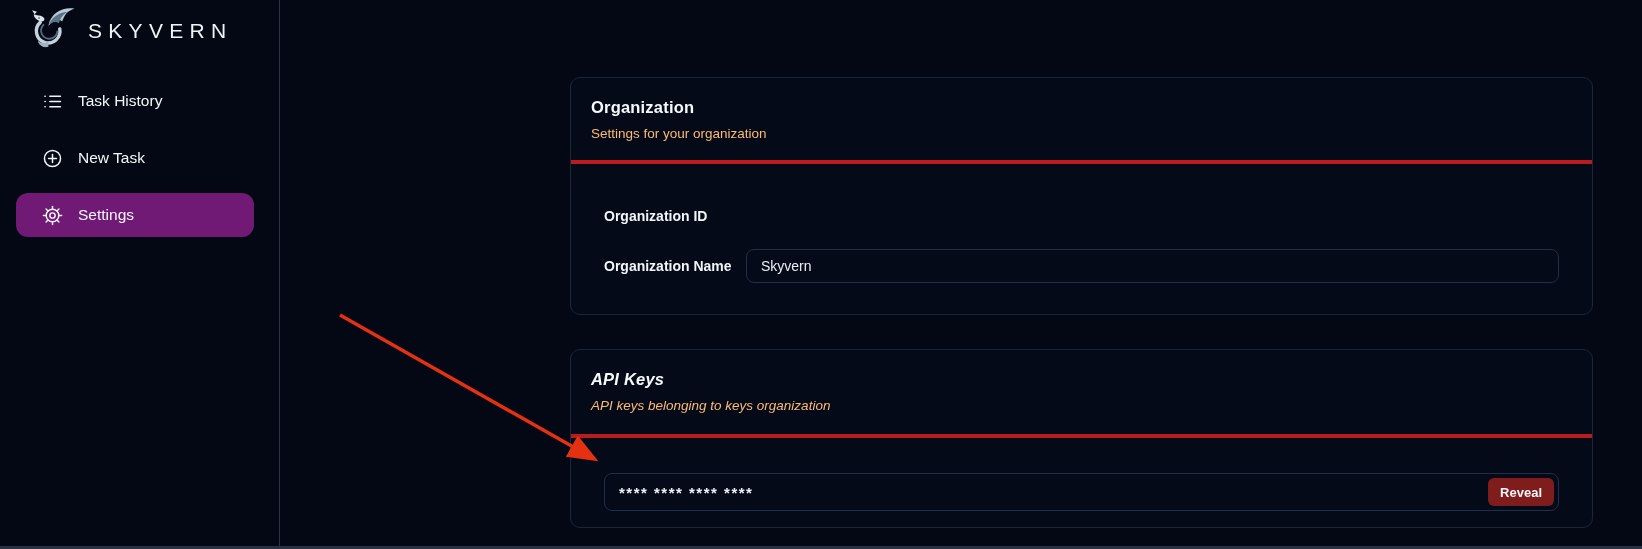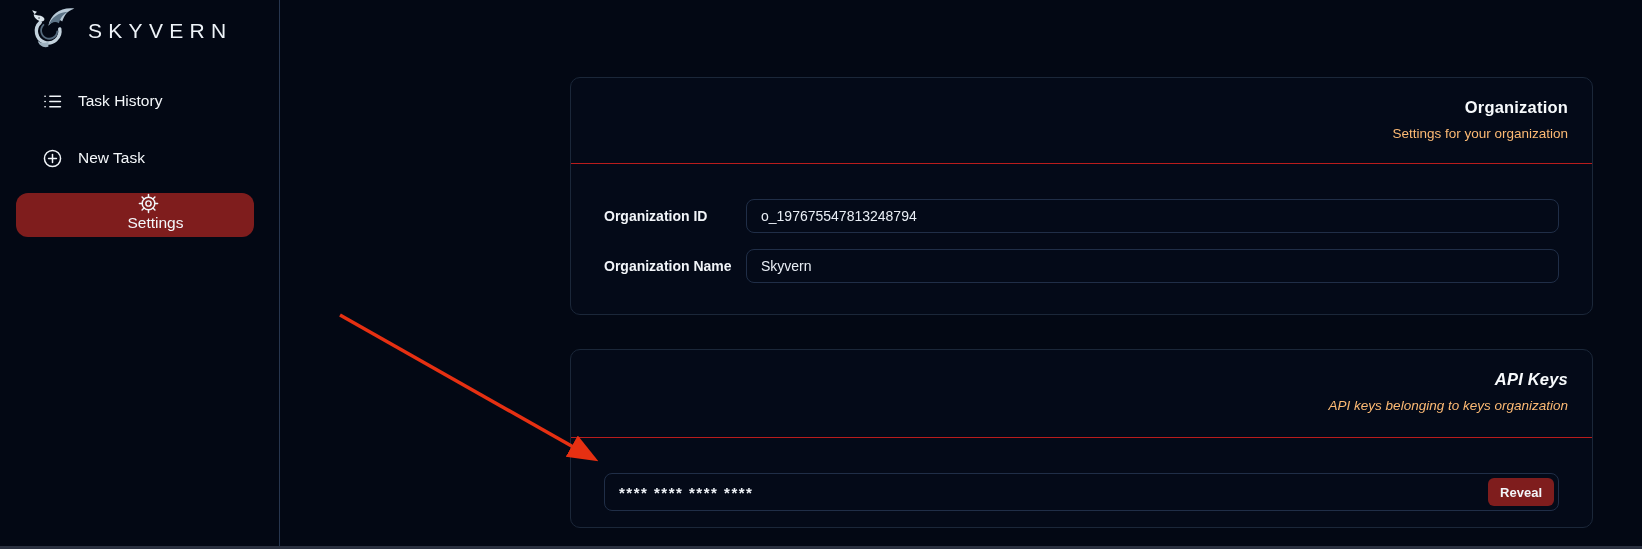--- a/index.html
+++ b/index.html
@@ -25,31 +25,31 @@
   }
   .nav { position:absolute; top:79px; left:0; right:0; }
   .nav-item {
     display:flex; align-items:center; height:44px; margin:0 0 13px 0;
     padding-left:42px; cursor:pointer; color:#f4f7fa; font-size:15.5px;
   }
   .nav-item .nav-icon { width:21px; height:21px; flex:0 0 auto; display:flex; align-items:center; }
   .nav-item .nav-label { margin-left:15px; font-weight:500; }
   .nav-item.active {
     margin-left:16px; margin-right:25px; padding-left:26px;
-    background:#7f1d1d; border-radius:12px;flex-direction:column;
+    background:#701a75; border-radius:12px;
   }
   
   .card {
     position:absolute; left:570px; width:1023px;
     background:#040a18;
     border:1px solid #1b2739; border-radius:10px;
   }
   .card-org { top:77px; height:238px; }
   .card-api { top:349px; height:179px; }
-  .card-header { padding:20px 24px 0 20px; border-bottom:1px solid #b91c1c;text-align:right; }
+  .card-header { padding:20px 24px 0 20px; border-bottom:4px solid #b91c1c; }
   .card-org .card-header { height:86px; }
   .card-api .card-header { height:88px;font-style:italic; }
   .card-title { font-size:16.5px; font-weight:700; color:#f7fafc; letter-spacing:0.2px; }
   .card-sub { font-size:13.5px; color:#fdba74; margin-top:9px; }
   .card-body { padding:35px 33px 0 33px; }
   .field-row { display:flex; align-items:center; height:34px; margin-bottom:16px; }
   .field-label { width:142px; font-size:14px; font-weight:700; color:#f2f5f9; flex:0 0 auto; }
   .text-input {
     flex:1; height:34px; background:transparent;
     border:1px solid #202e47; border-radius:8px;
@@ -142,21 +142,20 @@
 </aside>
 
 <section class="card card-org">
   <div class="card-header">
     <div class="card-title">Organization</div>
     <div class="card-sub">Settings for your organization</div>
   </div>
   <div class="card-body">
     <div class="field-row">
       <span class="field-label">Organization ID</span>
-      <input class="text-input" type="text" value="o_197675547813248794" style="">
     </div>
     <div class="field-row">
       <span class="field-label">Organization Name</span>
       <input class="text-input" type="text" value="Skyvern" style="">
     </div>
   </div>
 </section>
 
 <section class="card card-api">
   <div class="card-header">

